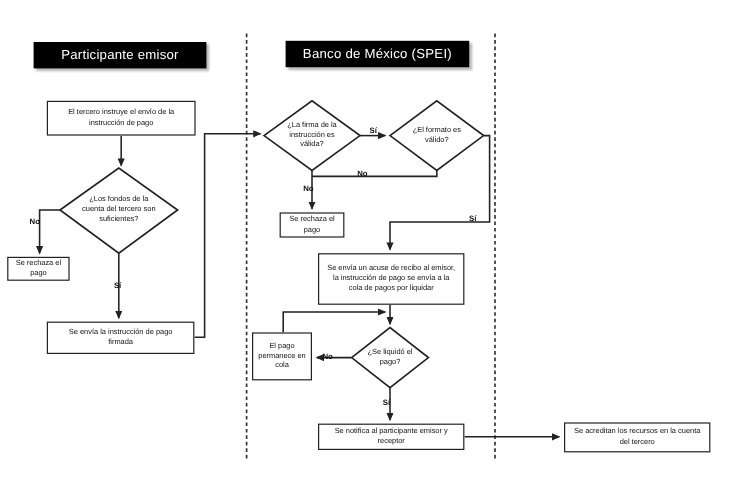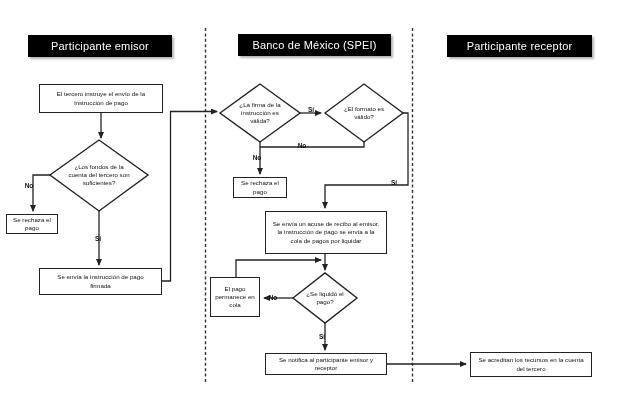--- a/index.html
+++ b/index.html
@@ -79,21 +79,20 @@
     <path class="conn" d="M387 364 L466 364" marker-end="url(#ah)"></path>
 
     <polygon class="diamond" points="50,175 99,140 148,175 99,211"></polygon>
     <polygon class="diamond" points="220,113 260,84 300,113 260,142"></polygon>
     <polygon class="diamond" points="325,113 364,84 403,113 364,142"></polygon>
     <polygon class="diamond" points="293,298 325,273 357,298 325,323"></polygon>
   </svg>
 
   <div class="lane-header" style="left:28px;top:35px;width:144px">Participante emisor</div>
   <div class="lane-header" style="left:238px;top:34px;width:153px">Banco de México (SPEI)</div>
-  <div class="lane-header" style="left:447px;top:35px;width:145px">Participante receptor</div>
 
   <div class="node" style="left:39px;top:84px;width:124px;height:29px">El tercero instruye el envío de la
 instrucción de pago</div>
   <div class="node" style="left:6px;top:214px;width:52px;height:20px">Se rechaza el
 pago</div>
   <div class="node" style="left:39px;top:268px;width:123px;height:27px">Se envía la instrucción de pago
 firmada</div>
   <div class="node" style="left:233px;top:177px;width:54px;height:21px">Se rechaza el
 pago</div>
   <div class="node" style="left:265px;top:211px;width:122px;height:43px">Se envía un acuse de recibo al emisor,

